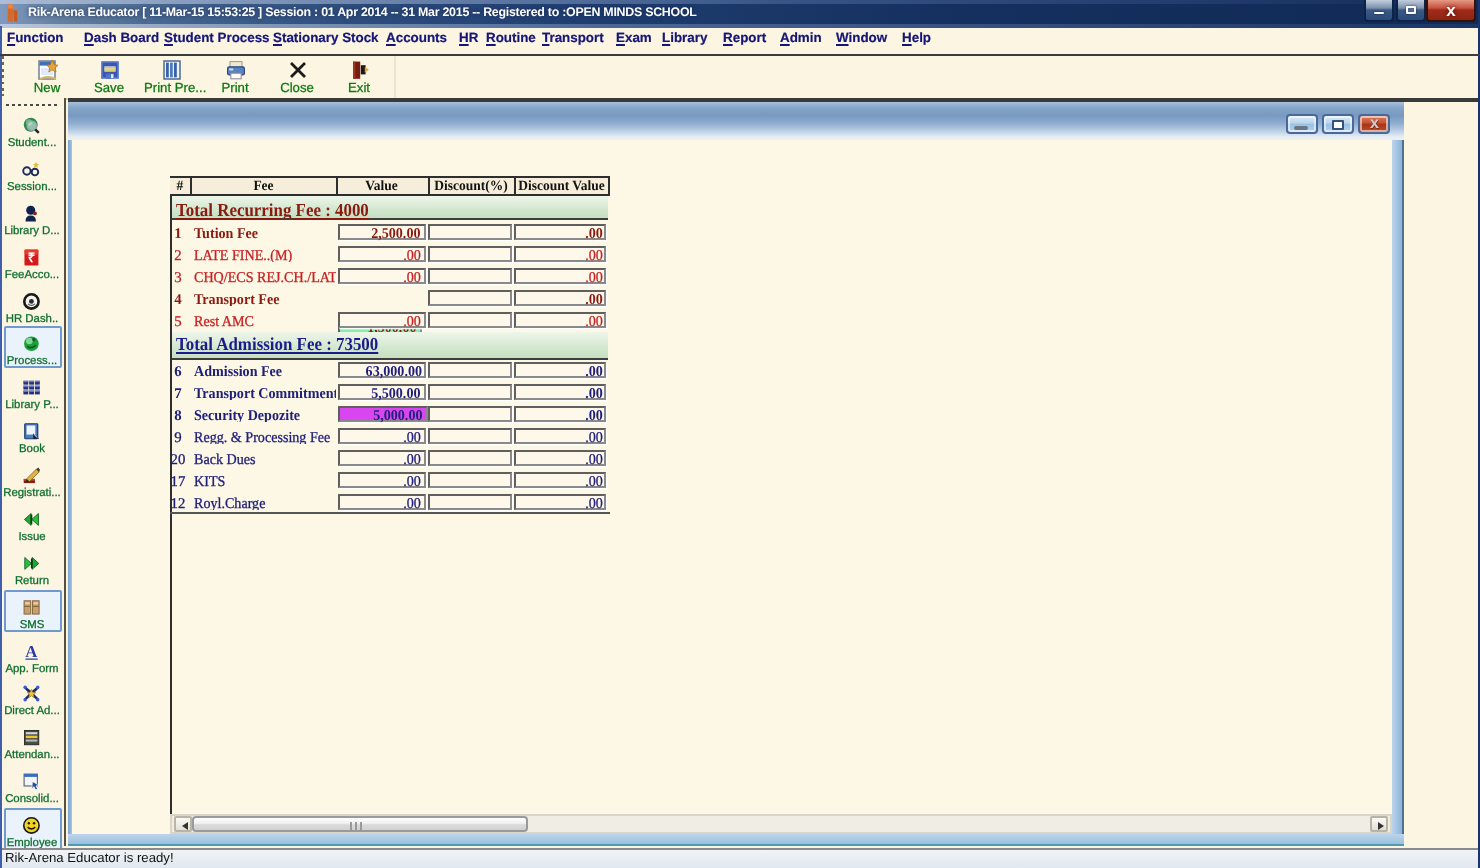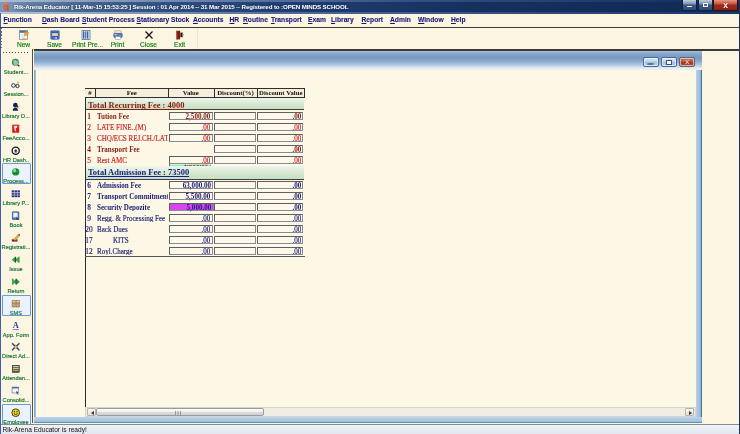--- a/index.html
+++ b/index.html
@@ -490,21 +490,21 @@
 <div class="abs" style="left:168.6px;top:225.0px;width:44.3px;height:8.0px;background:#fdf8ea;border:1px solid #5f5f5f;border-bottom-color:#8a8a8a;border-right-color:#8a8a8a;box-shadow:0.7px 0.7px 0 rgba(255,255,255,0.9);">
 <div class="abs" style="right:1.2px;top:-0.1px;font-family:'Liberation Serif',serif;font-size:7.5px;line-height:7.8px;font-weight:normal;color:#20207c;-webkit-text-stroke:0.15px #20207c;white-space:nowrap;transform:scaleX(0.94);transform-origin:100% 0;">.00</div>
   </div>
 <div class="abs" style="left:214.1px;top:225.0px;width:41.8px;height:8.0px;background:#fdf8ea;border:1px solid #5f5f5f;border-bottom-color:#8a8a8a;border-right-color:#8a8a8a;box-shadow:0.7px 0.7px 0 rgba(255,255,255,0.9);">
 <div class="abs" style="right:1.2px;top:-0.1px;font-family:'Liberation Serif',serif;font-size:7.5px;line-height:7.8px;font-weight:normal;color:#20207c;-webkit-text-stroke:0.15px #20207c;white-space:nowrap;transform:scaleX(0.94);transform-origin:100% 0;"></div>
   </div>
 <div class="abs" style="left:257.1px;top:225.0px;width:46.3px;height:8.0px;background:#fdf8ea;border:1px solid #5f5f5f;border-bottom-color:#8a8a8a;border-right-color:#8a8a8a;box-shadow:0.7px 0.7px 0 rgba(255,255,255,0.9);">
 <div class="abs" style="right:1.2px;top:-0.1px;font-family:'Liberation Serif',serif;font-size:7.5px;line-height:7.8px;font-weight:normal;color:#20207c;-webkit-text-stroke:0.15px #20207c;white-space:nowrap;transform:scaleX(0.94);transform-origin:100% 0;">.00</div>
   </div>
 <div class="abs" style="left:84.5px;top:235.75px;width:9px;text-align:center;font-family:'Liberation Serif',serif;font-size:7.4px;font-weight:normal;color:#20207c;-webkit-text-stroke:0.15px #20207c;">17</div>
-<div class="abs" style="left:113px;top:235.75px;width:51px;height:8.5px;overflow:hidden;">
+<div class="abs" style="left:97.0px;top:235.75px;width:51px;height:8.5px;overflow:hidden;">
     <span style="position:absolute;left:0;top:0;font-family:'Liberation Serif',serif;font-size:7.5px;font-weight:normal;color:#20207c;-webkit-text-stroke:0.15px #20207c;white-space:nowrap;transform:scaleX(0.94);transform-origin:0 0;">KITS</span>
   </div>
 <div class="abs" style="left:168.6px;top:236.05px;width:44.3px;height:8.0px;background:#fdf8ea;border:1px solid #5f5f5f;border-bottom-color:#8a8a8a;border-right-color:#8a8a8a;box-shadow:0.7px 0.7px 0 rgba(255,255,255,0.9);">
 <div class="abs" style="right:1.2px;top:-0.1px;font-family:'Liberation Serif',serif;font-size:7.5px;line-height:7.8px;font-weight:normal;color:#20207c;-webkit-text-stroke:0.15px #20207c;white-space:nowrap;transform:scaleX(0.94);transform-origin:100% 0;">.00</div>
   </div>
 <div class="abs" style="left:214.1px;top:236.05px;width:41.8px;height:8.0px;background:#fdf8ea;border:1px solid #5f5f5f;border-bottom-color:#8a8a8a;border-right-color:#8a8a8a;box-shadow:0.7px 0.7px 0 rgba(255,255,255,0.9);">
 <div class="abs" style="right:1.2px;top:-0.1px;font-family:'Liberation Serif',serif;font-size:7.5px;line-height:7.8px;font-weight:normal;color:#20207c;-webkit-text-stroke:0.15px #20207c;white-space:nowrap;transform:scaleX(0.94);transform-origin:100% 0;"></div>
   </div>
 <div class="abs" style="left:257.1px;top:236.05px;width:46.3px;height:8.0px;background:#fdf8ea;border:1px solid #5f5f5f;border-bottom-color:#8a8a8a;border-right-color:#8a8a8a;box-shadow:0.7px 0.7px 0 rgba(255,255,255,0.9);">
 <div class="abs" style="right:1.2px;top:-0.1px;font-family:'Liberation Serif',serif;font-size:7.5px;line-height:7.8px;font-weight:normal;color:#20207c;-webkit-text-stroke:0.15px #20207c;white-space:nowrap;transform:scaleX(0.94);transform-origin:100% 0;">.00</div>

